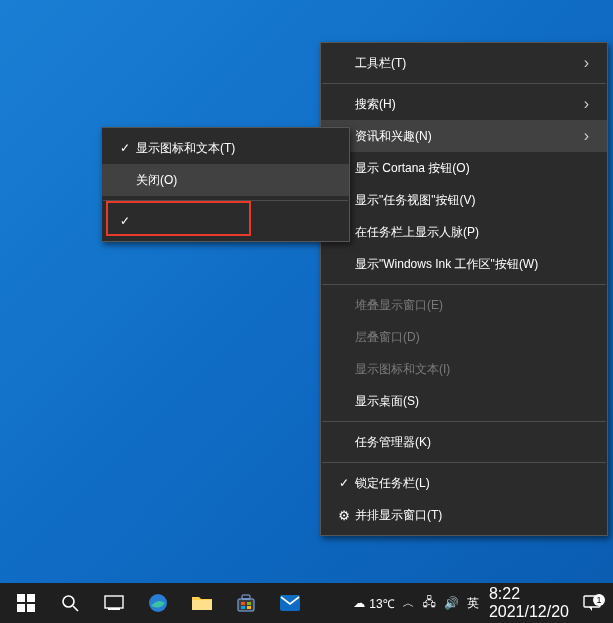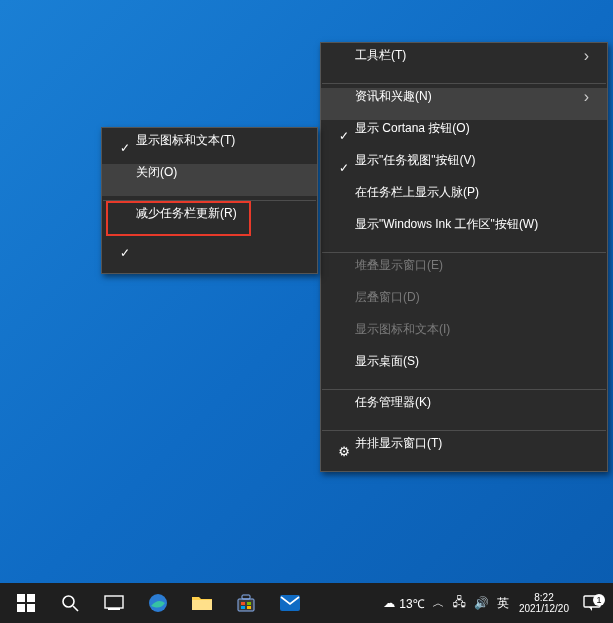--- a/index.html
+++ b/index.html
@@ -18,21 +18,21 @@
     position: absolute;
     background: #2b2b2b;
     border: 1px solid #555;
     box-shadow: 2px 3px 6px rgba(0,0,0,.5);
     padding: 4px 0;
   }
   .menu-main {
     top: 42px; right: 5px; width: 288px;
   }
   .menu-item {
-    display: flex; 
+    display: flex; align-items: center;
     height: 32px;
     padding: 0 18px 0 12px;
     color: #fff;
     cursor: default;
     position: relative;
   }
   .menu-item.hover { background: #414141; }
   .menu-item.disabled { color: #7a7a7a; }
   .icon-slot {
     width: 22px; flex: 0 0 22px;
@@ -43,21 +43,21 @@
   .arrow {
     width: 10px; text-align: right; color: #ccc;
   }
   .sep {
     height: 1px; background: #4d4d4d;
     margin: 4px 1px;
   }
 
   
   .menu-sub {
-    top: 127px; left: 101px; width: 217px;
+    top: 127px; left: 101px; width: 249px;
   }
   .highlight-box {
     position: absolute;
     border: 2px solid #e83a2a;
     left: 106px; top: 201px;
     width: 145px; height: 35px;
     pointer-events: none;
   }
 
   
@@ -69,21 +69,21 @@
     padding: 0 4px;
     color: #fff;
   }
   .tb-btn {
     width: 44px; height: 40px;
     display: flex; align-items: center; justify-content: center;
   }
   .tb-btn svg { display: block; }
   .tb-spacer { flex: 1; }
   .tray-block { display:flex; align-items:center; gap:4px; padding:0 4px; height:40px; }
-  .clock { text-align: center; line-height: 1.1; font-size: 10px; padding: 0 6px; }
+  .clock { text-align: left; line-height: 1.1; font-size: 16px; padding: 0 6px; }
   .notif {
     width: 34px; display:flex; align-items:center; justify-content:center; position:relative;
   }
   .notif-badge {
     position:absolute; right:4px; bottom:6px;
     background:#fff; color:#000; border-radius:8px;
     font-size:9px; min-width:12px; height:12px; line-height:12px;
     text-align:center; padding:0 2px;
   }
 
@@ -97,20 +97,25 @@
 <div class="menu menu-main">
 
   <div class="menu-item">
     <span class="icon-slot"></span>
     <span class="label">工具栏(T)</span>
     <span class="arrow chevron"></span>
   </div>
 
   <div class="sep"></div>
 
+  <div class="menu-item">
+    <span class="icon-slot"></span>
+    <span class="label">搜索(H)</span>
+    <span class="arrow chevron"></span>
+  </div>
 
   <div class="menu-item hover">
     <span class="icon-slot"></span>
     <span class="label">资讯和兴趣(N)</span>
     <span class="arrow chevron"></span>
   </div>
 
   <div class="menu-item">
     <span class="icon-slot check"></span>
     <span class="label">显示 Cortana 按钮(O)</span>
@@ -154,20 +159,24 @@
 
   <div class="sep"></div>
 
   <div class="menu-item">
     <span class="icon-slot"></span>
     <span class="label">任务管理器(K)</span>
   </div>
 
   <div class="sep"></div>
 
+  <div class="menu-item">
+    <span class="icon-slot check"></span>
+    <span class="label">锁定任务栏(L)</span>
+  </div>
 
   <div class="menu-item">
     <span class="icon-slot gear"></span>
     <span class="label">并排显示窗口(T)</span>
   </div>
 </div>
 
 <div class="menu menu-sub">
 
   <div class="menu-item">
@@ -176,24 +185,20 @@
   </div>
 
 
   <div class="menu-item hover">
     <span class="icon-slot"></span>
     <span class="label">关闭(O)</span>
   </div>
 
   <div class="sep"></div>
 
-  <div class="menu-item">
-    <span class="icon-slot"></span>
-    <span class="label">减少任务栏更新(R)</span>
-  </div>
 
   <div class="menu-item">
     <span class="icon-slot check"></span>
   </div>
 </div>
 
 <div class="highlight-box"></div>
 
 <div class="taskbar">
 

